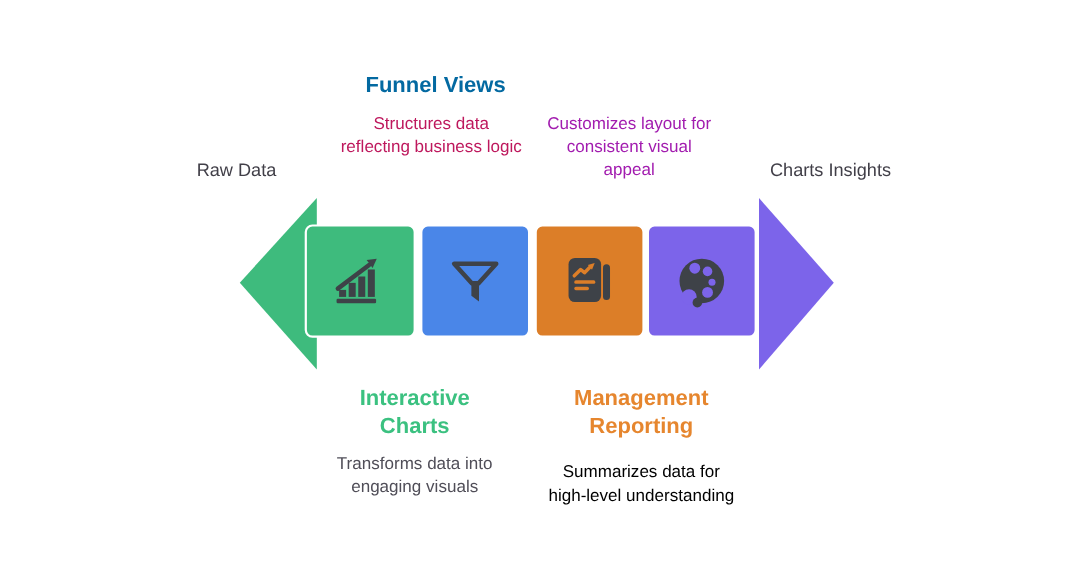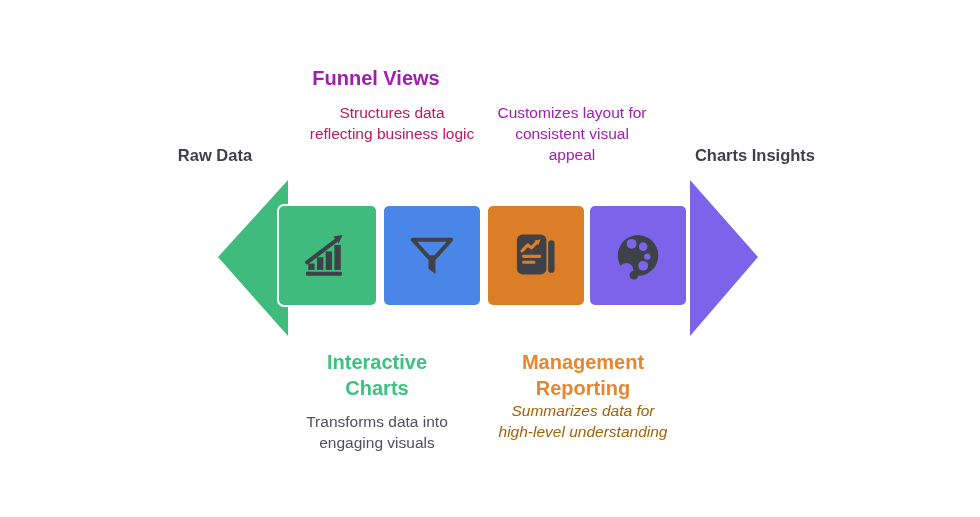--- a/index.html
+++ b/index.html
@@ -11,21 +11,20 @@
     overflow: hidden;
     font-family: "Liberation Sans", sans-serif;
   }
   .endpoint {
     position: absolute;
     font-size: 16.5px;
     line-height: 22px;
     color: #413F48;
     text-align: center;
     white-space: nowrap;
-    font-weight: bold;
   }
   .stage-title {
     position: absolute;
     font-size: 20px;
     line-height: 26px;
     font-weight: bold;
     text-align: center;
   }
   .stage-desc {
     position: absolute;
@@ -52,21 +51,21 @@
   }
 </style>
 </head>
 <body>
 
 <div class="canvas">
 
   <div class="endpoint" style="left: 165px; top: 144px; width: 100px; color: rgb(65, 63, 72);">Raw Data</div>
   <div class="endpoint" style="left: 694px; top: 144px; width: 122px; color: rgb(65, 63, 72);">Charts Insights</div>
 
-  <div class="stage-title" style="left: 276px; top: 65px; width: 200px; color: #a21caf;">Funnel Views</div>
+  <div class="stage-title" style="left: 296px; top: 65px; width: 200px; color: #0369a1;">Funnel Views</div>
   <div class="stage-desc" style="left: 307px; top: 102px; width: 170px; color: #be185d;">Structures data reflecting business logic</div>
 
   <div class="stage-desc" style="left: 492px; top: 102px; width: 160px; color: #a21caf;">Customizes layout for consistent visual appeal</div>
 
   <svg class="arrow" style="left:214px; top:176px;" width="78" height="164" viewBox="0 0 78 164">
     <polygon points="4,81 74,4 74,160" fill="#3EBB7D"></polygon>
   </svg>
   <svg class="arrow" style="left:686px; top:176px;" width="78" height="164" viewBox="0 0 78 164">
     <polygon points="4,4 4,160 72,81" fill="#7C64EA"></polygon>
   </svg>
@@ -110,15 +109,15 @@
       <circle cx="59" cy="67" r="8.5" fill="#7C64EA"></circle>
       <circle cx="30" cy="74" r="12" fill="#7C64EA"></circle>
       <circle cx="43" cy="83" r="7.5" fill="#3E4248"></circle>
     </svg>
   </div>
 
   <div class="stage-title" style="left: 297px; top: 349px; width: 160px; color: rgb(59, 193, 128);">Interactive Charts</div>
   <div class="stage-desc" style="left: 277px; top: 411px; width: 200px; color: rgb(80, 78, 88);">Transforms data into engaging visuals</div>
 
   <div class="stage-title" style="left: 498px; top: 349px; width: 170px; color: rgb(230, 134, 46);">Management Reporting</div>
-  <div class="stage-desc" style="left: 498px; top: 400px; width: 170px; color: #a16207; font-style: italic;">Summarizes data for high-level understanding</div>
+  <div class="stage-desc" style="left: 498px; top: 419px; width: 170px; color: #000000;">Summarizes data for high-level understanding</div>
 
 </div>
 
 </body></html>

